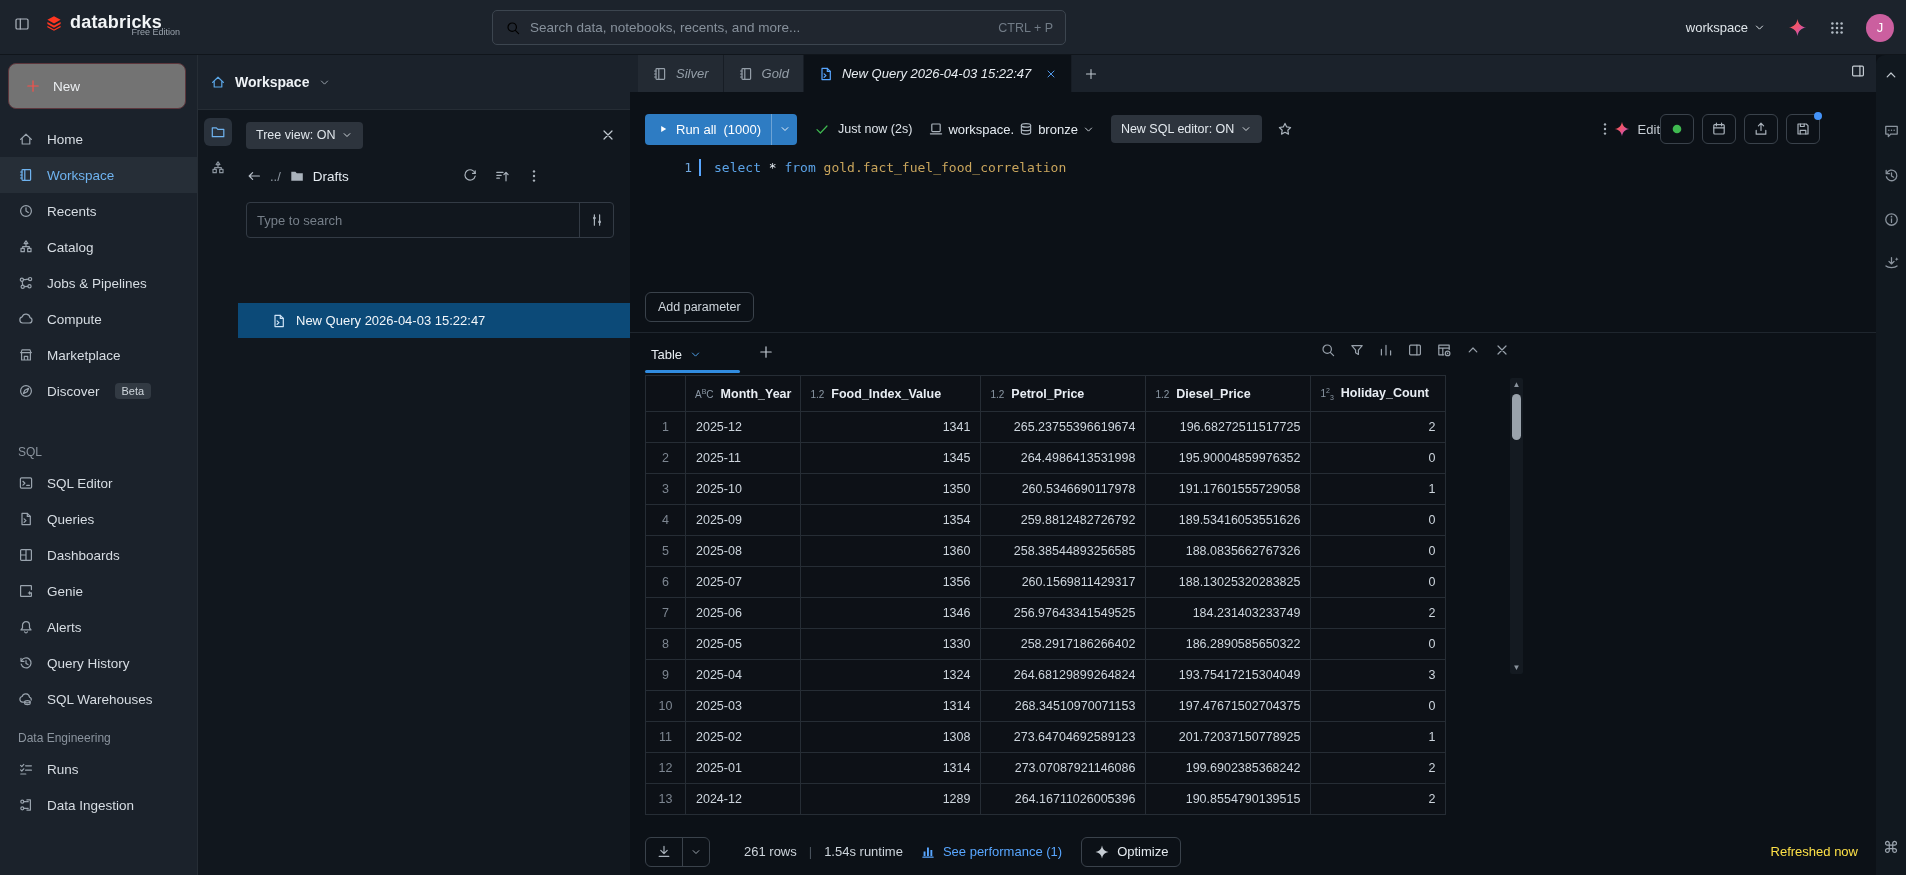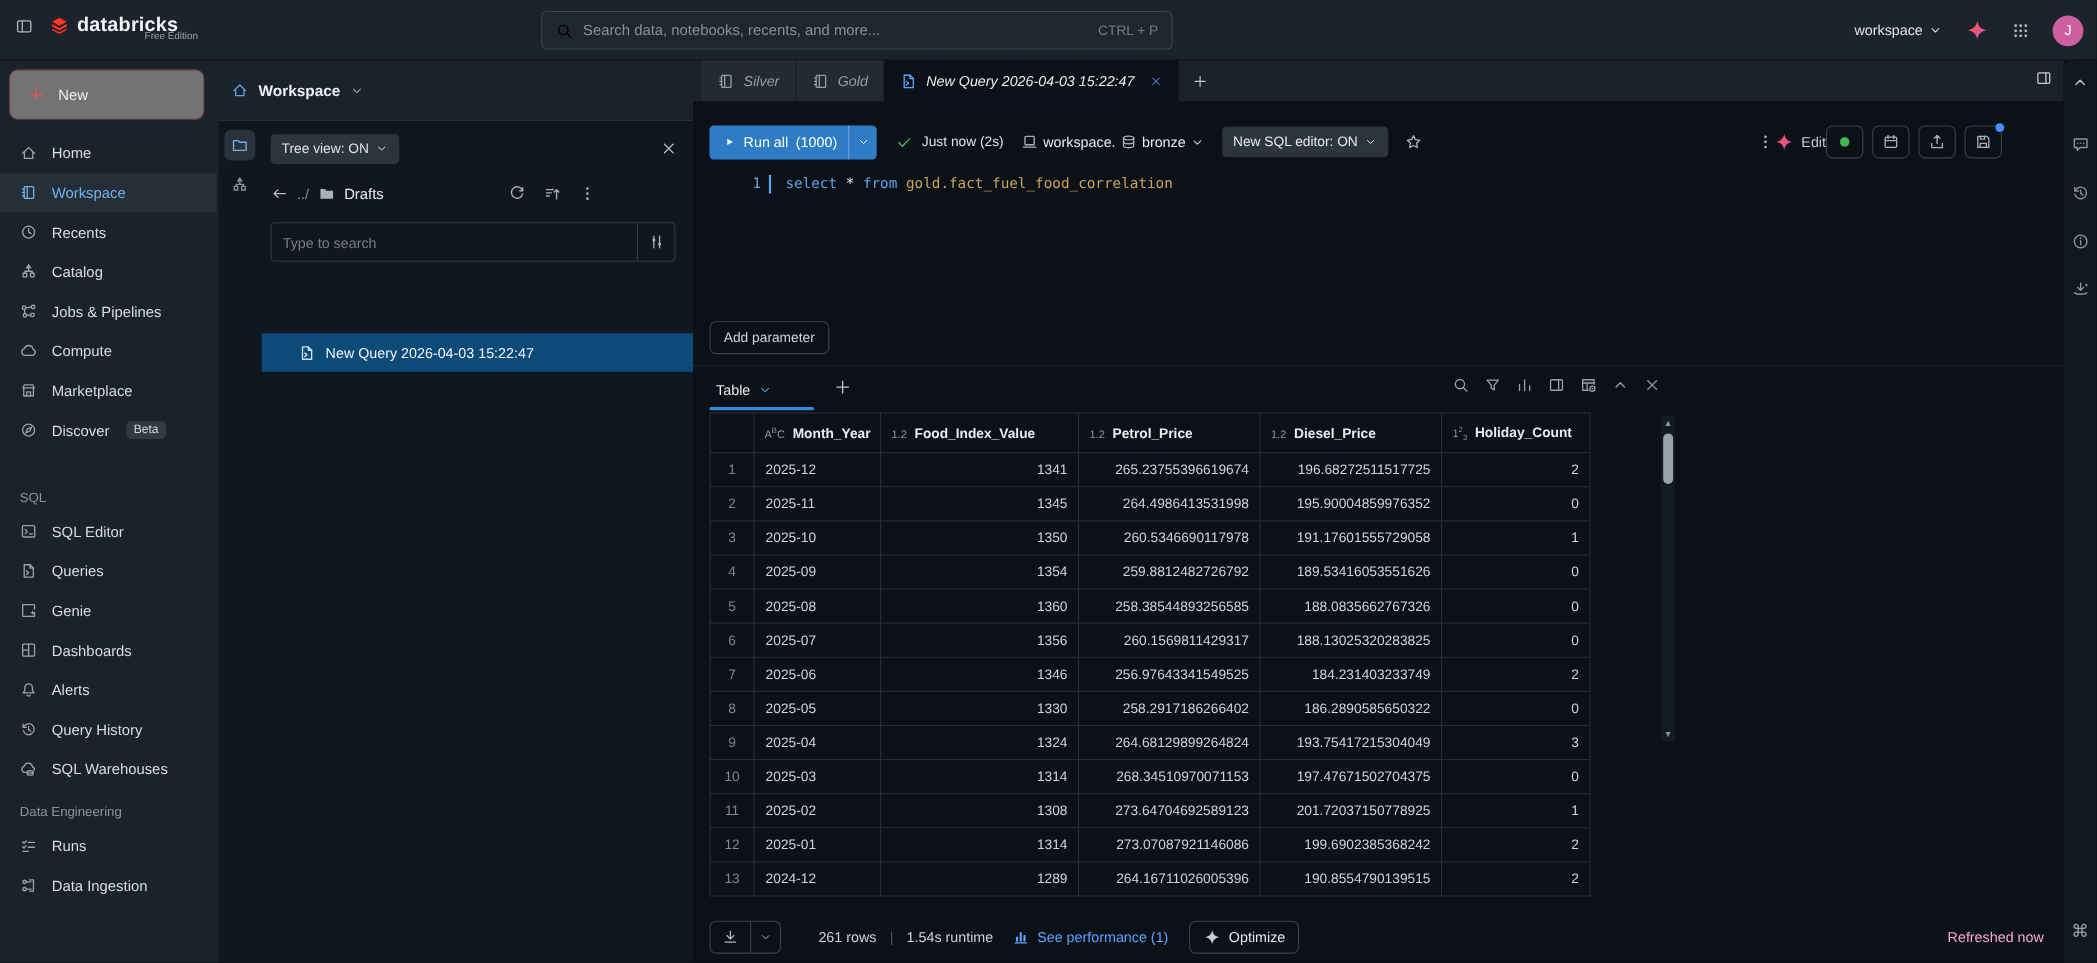--- a/index.html
+++ b/index.html
@@ -126,21 +126,21 @@
   #res-footer { position:absolute; left:15px; right:0; top:773px; height:47px; display:flex; align-items:center; }
   #dl-btn { height:30px; border:1px solid #3a424b; border-radius:6px; display:flex; align-items:stretch; color:#aab3bc; cursor:pointer; }
   #dl-main { width:36px; display:flex; align-items:center; justify-content:center; }
   #dl-caret { width:27px; border-left:1px solid #3a424b; display:flex; align-items:center; justify-content:center; }
   #rowcount { margin-left:34px; color:#cdd4db; font-size:13px;text-align:right; }
   #foot-sep { margin:0 12px; color:#4b545e; font-size:13px; }
   #runtime { color:#cdd4db; font-size:13px; }
   #perf-link { margin-left:17px; display:flex; align-items:center; gap:7px; color:#58a6ff; font-size:13px; cursor:pointer; }
   #optimize-btn { margin-left:19px; height:30px; border:1px solid #3a424b; border-radius:6px; display:flex; align-items:center; gap:7px; padding:0 12px; color:#e4eaef; font-size:13px; cursor:pointer; }
   #optimize-btn .ic { color:#c6cdd4; }
-  #refreshed { position:absolute; right:18px; color:#f9a8d4; font-size:13px; }
+  #refreshed { position:absolute; right:18px; color:#fde047; font-size:13px; }
 
   
   #rail { position:absolute; right:0; top:55px; width:30px; bottom:0; background:#11181f; border-radius:9px 0 0 0; }
   #rail-collapse { position:absolute; top:12px; left:0; width:30px; display:flex; justify-content:center; color:#c3cad1; cursor:pointer; }
   #rail-icons { position:absolute; top:68px; left:0; width:30px; display:flex; flex-direction:column; align-items:center; gap:27px; color:#8b949e; }
   #rail-icons .ic { cursor:pointer; }
   #rail-cmd { position:absolute; bottom:18px; left:0; width:30px; text-align:center; color:#9aa3ad; font-size:16px; }
 </style>
 </head>
 <body>
@@ -348,37 +348,37 @@
               <path d="m6.1 7.9 1.9 1.7-1.9 1.7"></path>
             </g>
           </svg>
         </span>
         <span>Queries</span>
       </div>
       <div class="side-item">
         <span class="ic">
           <svg viewBox="0 0 16 16" width="16" height="16">
             <g fill="none" stroke="currentColor" stroke-width="1.2" stroke-linecap="round" stroke-linejoin="round">
+              <rect x="2.6" y="2.6" width="10.8" height="10.8" rx="1"></rect>
+              <path d="M8 2.6v10.8M2.6 8H8"></path>
+            </g>
+          </svg>
+        </span>
+        <span>Dashboards</span>
+      </div>
+      <div class="side-item">
+        <span class="ic">
+          <svg viewBox="0 0 16 16" width="16" height="16">
+            <g fill="none" stroke="currentColor" stroke-width="1.2" stroke-linecap="round" stroke-linejoin="round">
               <path d="M13.4 6.6V3.1a.5.5 0 0 0-.5-.5H3.1a.5.5 0 0 0-.5.5v9.8a.5.5 0 0 0 .5.5h9.8a.5.5 0 0 0 .5-.5v-3"></path>
               <path fill="currentColor" stroke="none" d="m11.7 7.7.7 1.6 1.6.7-1.6.7-.7 1.6-.7-1.6-1.6-.7 1.6-.7z"></path>
             </g>
           </svg>
         </span>
         <span>Genie</span>
-      </div>
-      <div class="side-item">
-        <span class="ic">
-          <svg viewBox="0 0 16 16" width="16" height="16">
-            <g fill="none" stroke="currentColor" stroke-width="1.2" stroke-linecap="round" stroke-linejoin="round">
-              <rect x="2.6" y="2.6" width="10.8" height="10.8" rx="1"></rect>
-              <path d="M8 2.6v10.8M2.6 8H8"></path>
-            </g>
-          </svg>
-        </span>
-        <span>Dashboards</span>
       </div>
       <div class="side-item">
         <span class="ic">
           <svg viewBox="0 0 16 16" width="16" height="16">
             <g fill="none" stroke="currentColor" stroke-width="1.2" stroke-linecap="round" stroke-linejoin="round">
               <path d="M8 2.7a3.5 3.5 0 0 1 3.5 3.5v2.6l1.5 2.1H3l1.5-2.1V6.2A3.5 3.5 0 0 1 8 2.7z"></path>
               <path d="M6.6 12.9a1.5 1.5 0 0 0 2.8 0"></path>
             </g>
           </svg>
         </span>

